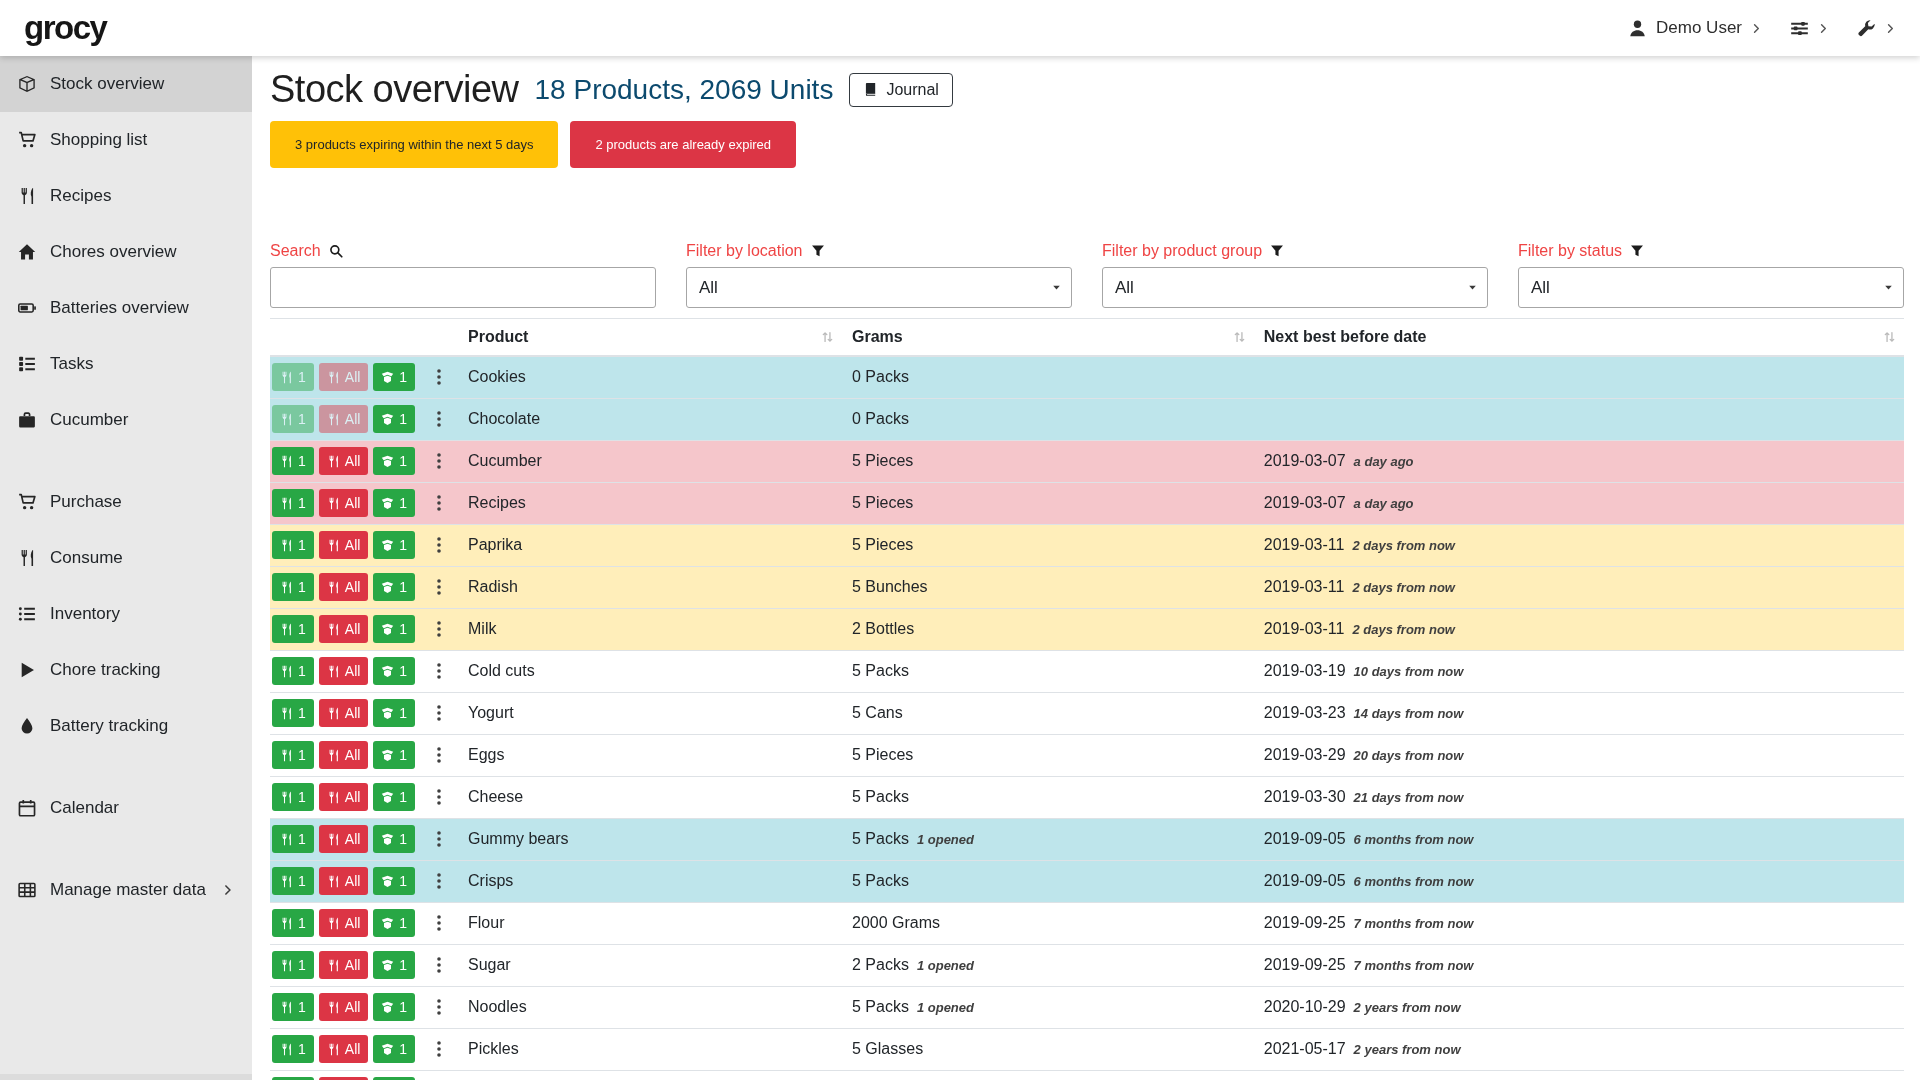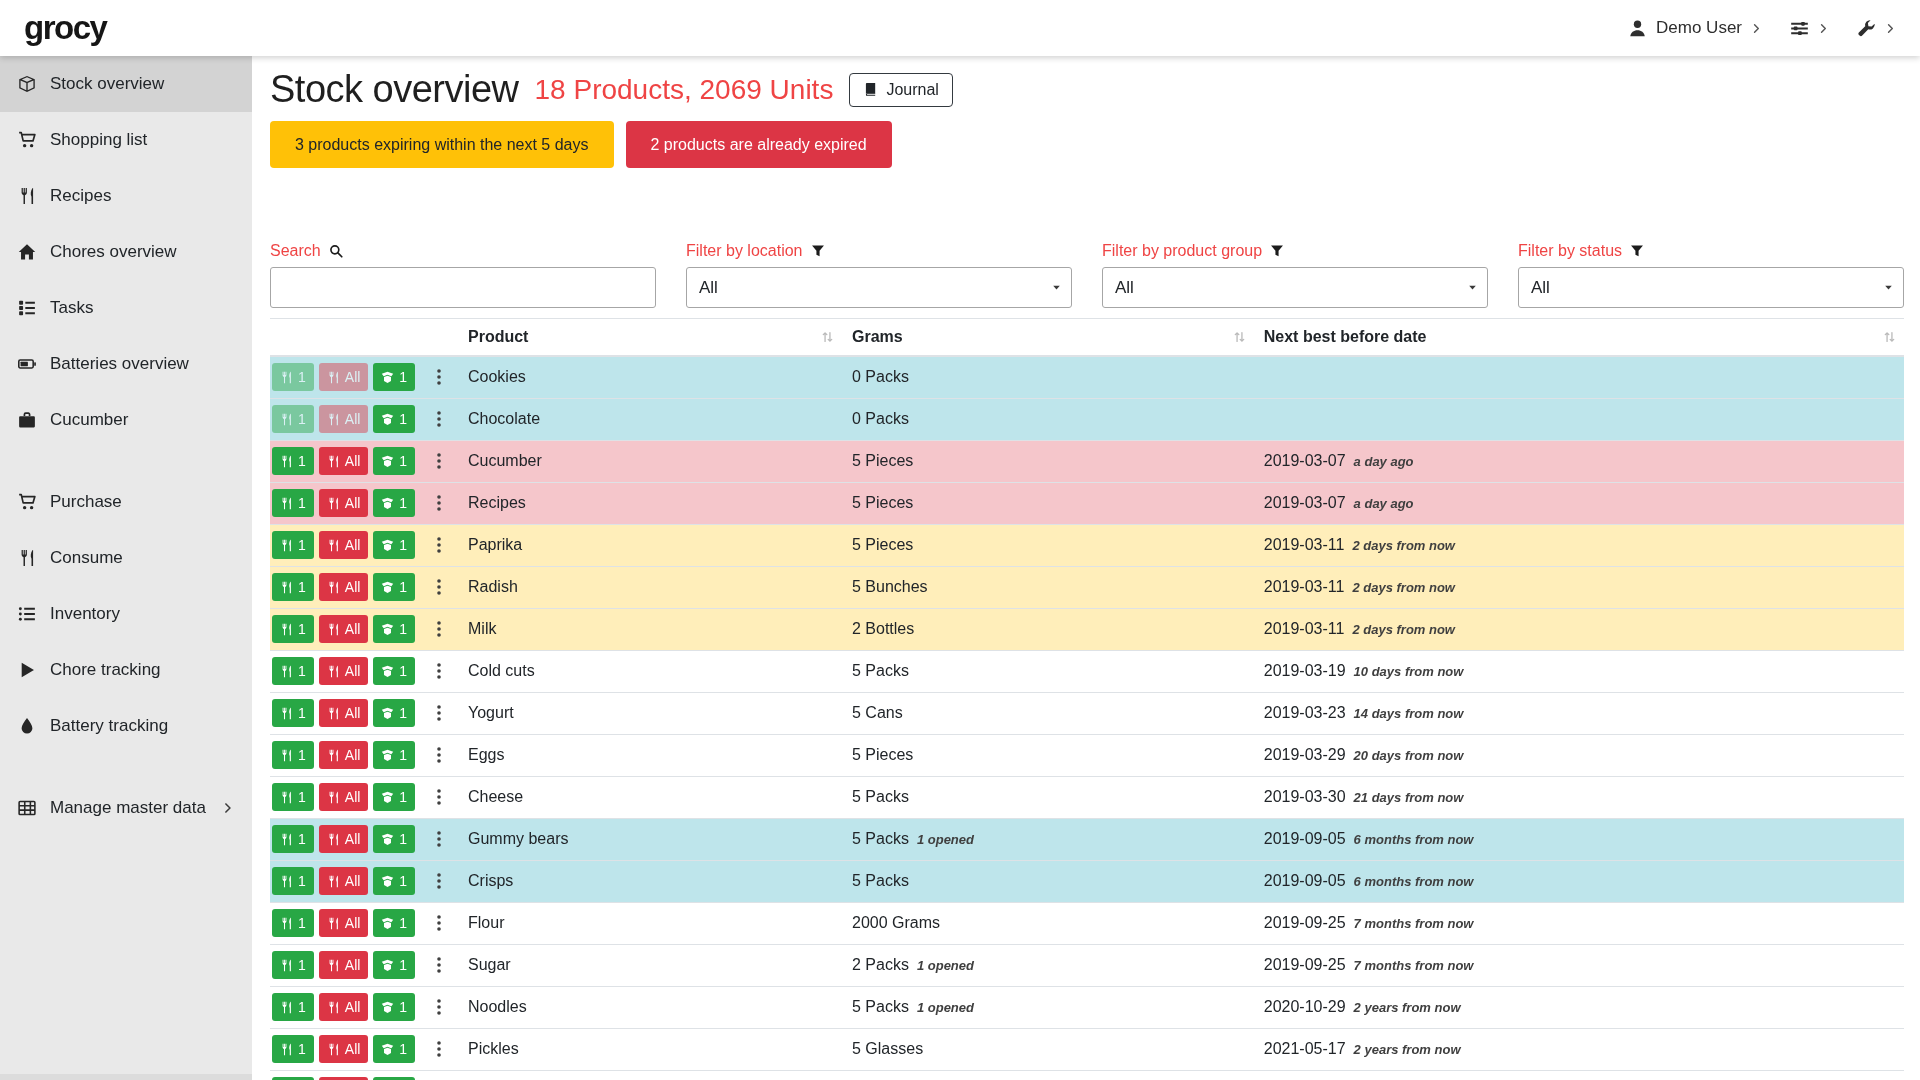--- a/index.html
+++ b/index.html
@@ -45,32 +45,32 @@
     position: absolute; bottom: 0; left: 0; right: 0; height: 58px;
     background: #dcdcdc; display: flex; align-items: center; justify-content: center;
     font-size: 24px; color: #555; cursor: pointer;
   }
 
   
   .main { flex: 1 1 auto; padding: 12px 16px 20px 18px; min-width: 0; }
 
   .page-head { display: flex; align-items: center; gap: 16px; margin-bottom: 10px; }
   .page-title { font-size: 38px; font-weight: 500; letter-spacing: -.5px; color: #1f1f1f; }
-  .page-subtitle { font-size: 28px; font-weight: 400; color: #ef4444; }
+  .page-subtitle { font-size: 28px; font-weight: 400; color: #0c4a6e; }
   .btn-journal {
     display: flex; align-items: center; gap: 8px; background: #fff; color: #212529;
     border: 1px solid #343a40; border-radius: 4px; padding: 7px 13px; font-size: 16px;
     font-family: inherit; cursor: pointer;
   }
   .btn-journal .j-icon { width: 15px; height: 15px; }
 
   .alerts { display: flex; gap: 12px; margin: 4px 0 30px; }
   .alert-btn {
     height: 47px; display: flex; align-items: center; padding: 0 25px; border: none;
-    border-radius: 4px; font-size: 16px; font-family: inherit; cursor: pointer; white-space: nowrap;
+    border-radius: 4px; font-size: 13px; font-family: inherit; cursor: pointer; white-space: nowrap;
   }
   .alert-btn.warning { background: var(--warning, #ffc107); color: #212529; }
   .alert-btn.danger  { background: var(--danger, #dc3545);  color: #fff; }
   .alert-btn.info    { background: var(--info, #17a2b8);    color: #fff; }
 
   
   .filters { display: grid; grid-template-columns: repeat(4, 1fr); gap: 30px; margin-bottom: 10px; }
   .filter-label { display: flex; align-items: center; gap: 8px; font-size: 16px; margin-bottom: 7px; color: #ef4444; margin-top: 44px; }
   .lab-icon { width: 14px; height: 14px; color: #1c1c1c; }
   .field {
@@ -196,40 +196,40 @@
             <span class="icon s-icon">
               <svg viewBox="0 0 16 16" fill="currentColor" xmlns="http://www.w3.org/2000/svg">
                 <path d="M8 1.2 15.3 8h-2v6.6H9.7v-4.3H6.3v4.3H2.7V8h-2z"></path>
               </svg>
             </span>
             <span class="side-label">Chores overview</span>
           </div>
           <div class="side-item">
             <span class="icon s-icon">
               <svg viewBox="0 0 16 16" fill="currentColor" xmlns="http://www.w3.org/2000/svg">
+                <rect x=".7" y="4.5" width="12.8" height="7" rx="1.2" fill="none" stroke="currentColor" stroke-width="1.4"></rect>
+                <rect x="14.4" y="6.5" width="1.5" height="3" rx=".5"></rect>
+                <rect x="2.3" y="6.1" width="6.5" height="3.8" rx=".4"></rect>
+              </svg>
+            </span>
+            <span class="side-label">Batteries overview</span>
+          </div>
+          <div class="side-item">
+            <span class="icon s-icon">
+              <svg viewBox="0 0 16 16" fill="currentColor" xmlns="http://www.w3.org/2000/svg">
                 <rect x="1" y="1.6" width="3.5" height="3.5" rx=".7"></rect>
                 <rect x="1" y="6.2" width="3.5" height="3.5" rx=".7"></rect>
                 <rect x="1" y="10.9" width="3.5" height="3.5" rx=".7"></rect>
                 <g stroke="currentColor" stroke-width="1.7">
                   <path d="M6.5 3.4H15M6.5 8H15M6.5 12.6H15"></path>
                 </g>
               </svg>
             </span>
             <span class="side-label">Tasks</span>
           </div>
-          <div class="side-item">
-            <span class="icon s-icon">
-              <svg viewBox="0 0 16 16" fill="currentColor" xmlns="http://www.w3.org/2000/svg">
-                <rect x=".7" y="4.5" width="12.8" height="7" rx="1.2" fill="none" stroke="currentColor" stroke-width="1.4"></rect>
-                <rect x="14.4" y="6.5" width="1.5" height="3" rx=".5"></rect>
-                <rect x="2.3" y="6.1" width="6.5" height="3.8" rx=".4"></rect>
-              </svg>
-            </span>
-            <span class="side-label">Batteries overview</span>
-          </div>
           <div class="side-item gap-after">
             <span class="icon s-icon">
               <svg viewBox="0 0 16 16" fill="currentColor" xmlns="http://www.w3.org/2000/svg">
                 <path d="M2.1 4.6h11.8c.6 0 1.1.5 1.1 1.1v7.9c0 .6-.5 1.1-1.1 1.1H2.1A1.1 1.1 0 0 1 1 13.6V5.7c0-.6.5-1.1 1.1-1.1z"></path>
                 <path d="M5.7 4.4V3a1.1 1.1 0 0 1 1.1-1.1h2.4A1.1 1.1 0 0 1 10.3 3v1.4" fill="none" stroke="currentColor" stroke-width="1.5"></path>
               </svg>
             </span>
             <span class="side-label">Cucumber</span>
           </div>
           <div class="side-item">
@@ -271,20 +271,29 @@
             </span>
             <span class="side-label">Chore tracking</span>
           </div>
           <div class="side-item gap-after">
             <span class="icon s-icon">
               <svg viewBox="0 0 16 16" fill="currentColor" xmlns="http://www.w3.org/2000/svg">
                 <path d="M8 .8C5.5 4.3 3.2 7.3 3.2 9.9a4.8 4.8 0 0 0 9.6 0C12.8 7.3 10.5 4.3 8 .8z"></path>
               </svg>
             </span>
             <span class="side-label">Battery tracking</span>
+          </div>
+          <div class="side-item gap-after">
+            <span class="icon s-icon">
+              <svg viewBox="0 0 16 16" fill="currentColor" xmlns="http://www.w3.org/2000/svg">
+                <rect x="1.3" y="2.7" width="13.4" height="12.2" rx="1" fill="none" stroke="currentColor" stroke-width="1.5"></rect>
+                <path d="M4.7.8v3.3M11.3.8v3.3M1.3 6.6h13.4" fill="none" stroke="currentColor" stroke-width="1.5"></path>
+              </svg>
+            </span>
+            <span class="side-label">Calendar</span>
           </div>
           <div class="side-item">
             <span class="icon s-icon">
               <svg viewBox="0 0 16 16" fill="currentColor" xmlns="http://www.w3.org/2000/svg">
                 <g fill="none" stroke="currentColor" stroke-width="1.4">
                   <rect x="1" y="2.2" width="14" height="11.6" rx=".8"></rect>
                   <path d="M1 6h14M1 9.9h14M6 2.2v11.6M11 2.2v11.6"></path>
                 </g>
               </svg>
             </span>

